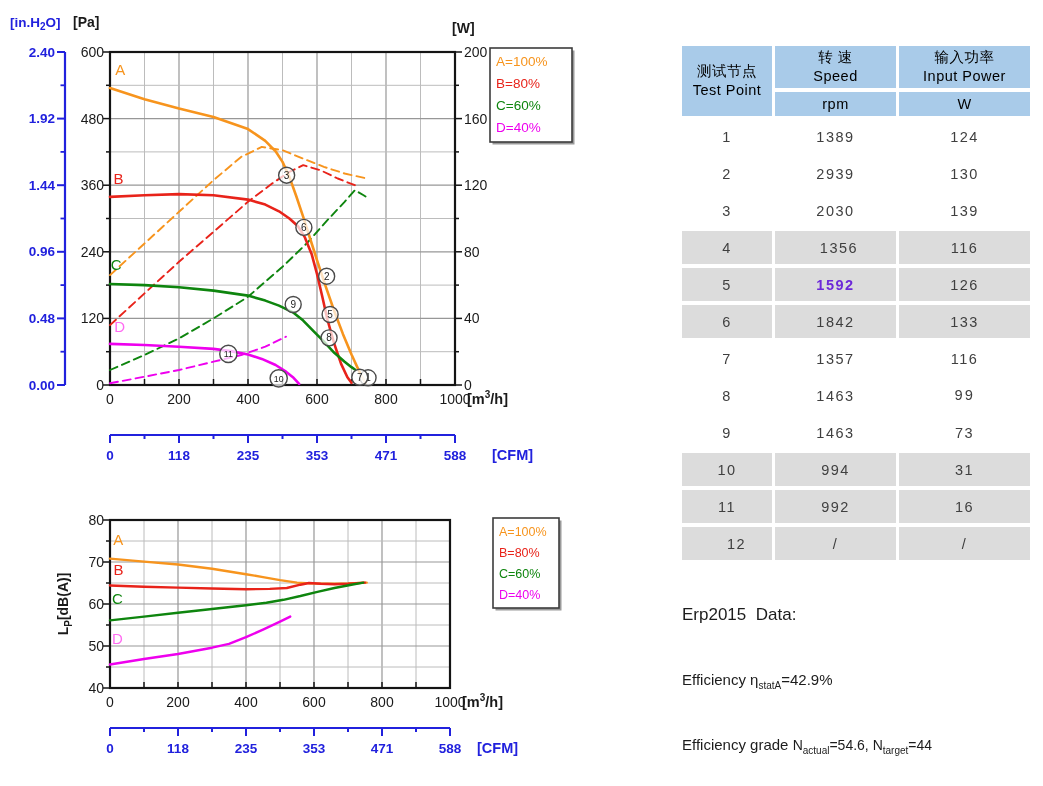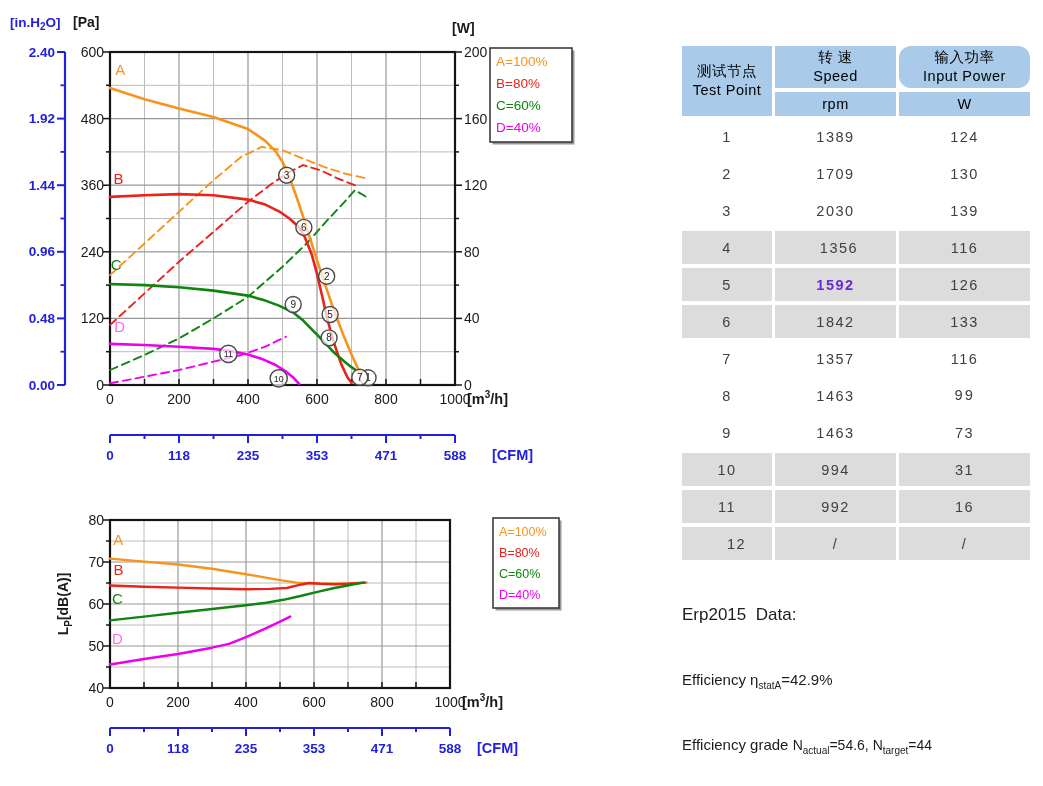--- a/index.html
+++ b/index.html
@@ -283,36 +283,36 @@
   <table class="right-table" id="test-table">
       <colgroup>
         <col style="width: 90px;">
         <col style="width: 121px;">
         <col style="width: 131px;">
       </colgroup>
       <thead>
         <tr>
           <th rowspan="2" style="height: 68px; background: rgb(169, 203, 233);">测试节点<br>Test Point</th>
           <th style="height: 40px; background: rgb(169, 203, 233);">转 速<br>Speed</th>
-          <th style="height: 40px; background: rgb(169, 203, 233); border-radius: 12px;">输入功率<br>Input Power</th>
+          <th style="height: 40px; background: rgb(169, 203, 233);">输入功率<br>Input Power</th>
         </tr>
         <tr>
           <th style="height: 22px; background: rgb(169, 203, 233); margin-left: 15px;">rpm</th>
           <th style="height: 22px; background: rgb(169, 203, 233);">W</th>
         </tr>
       </thead>
       <tbody>
         <tr>
           <td style="background: rgb(255, 255, 255); color: rgb(63, 63, 63);">1</td>
           <td style="background: rgb(255, 255, 255); color: rgb(63, 63, 63);">1389</td>
           <td style="background: rgb(255, 255, 255); color: rgb(63, 63, 63);">124</td>
         </tr>
         <tr>
           <td style="background: rgb(255, 255, 255); color: rgb(63, 63, 63);">2</td>
-          <td style="background: rgb(255, 255, 255); color: rgb(63, 63, 63);">1709</td>
+          <td style="background: rgb(255, 255, 255); color: rgb(63, 63, 63);">2939</td>
           <td style="background: rgb(255, 255, 255); color: rgb(63, 63, 63);">130</td>
         </tr>
         <tr>
           <td style="background: rgb(255, 255, 255); color: rgb(63, 63, 63);">3</td>
           <td style="background: rgb(255, 255, 255); color: rgb(63, 63, 63);">2030</td>
           <td style="background: rgb(255, 255, 255); color: rgb(63, 63, 63);">139</td>
         </tr>
         <tr>
           <td style="background: rgb(220, 220, 220); color: rgb(63, 63, 63);">4</td>
           <td style="background: rgb(220, 220, 220); color: rgb(63, 63, 63); padding-left: 8px;">1356</td>

